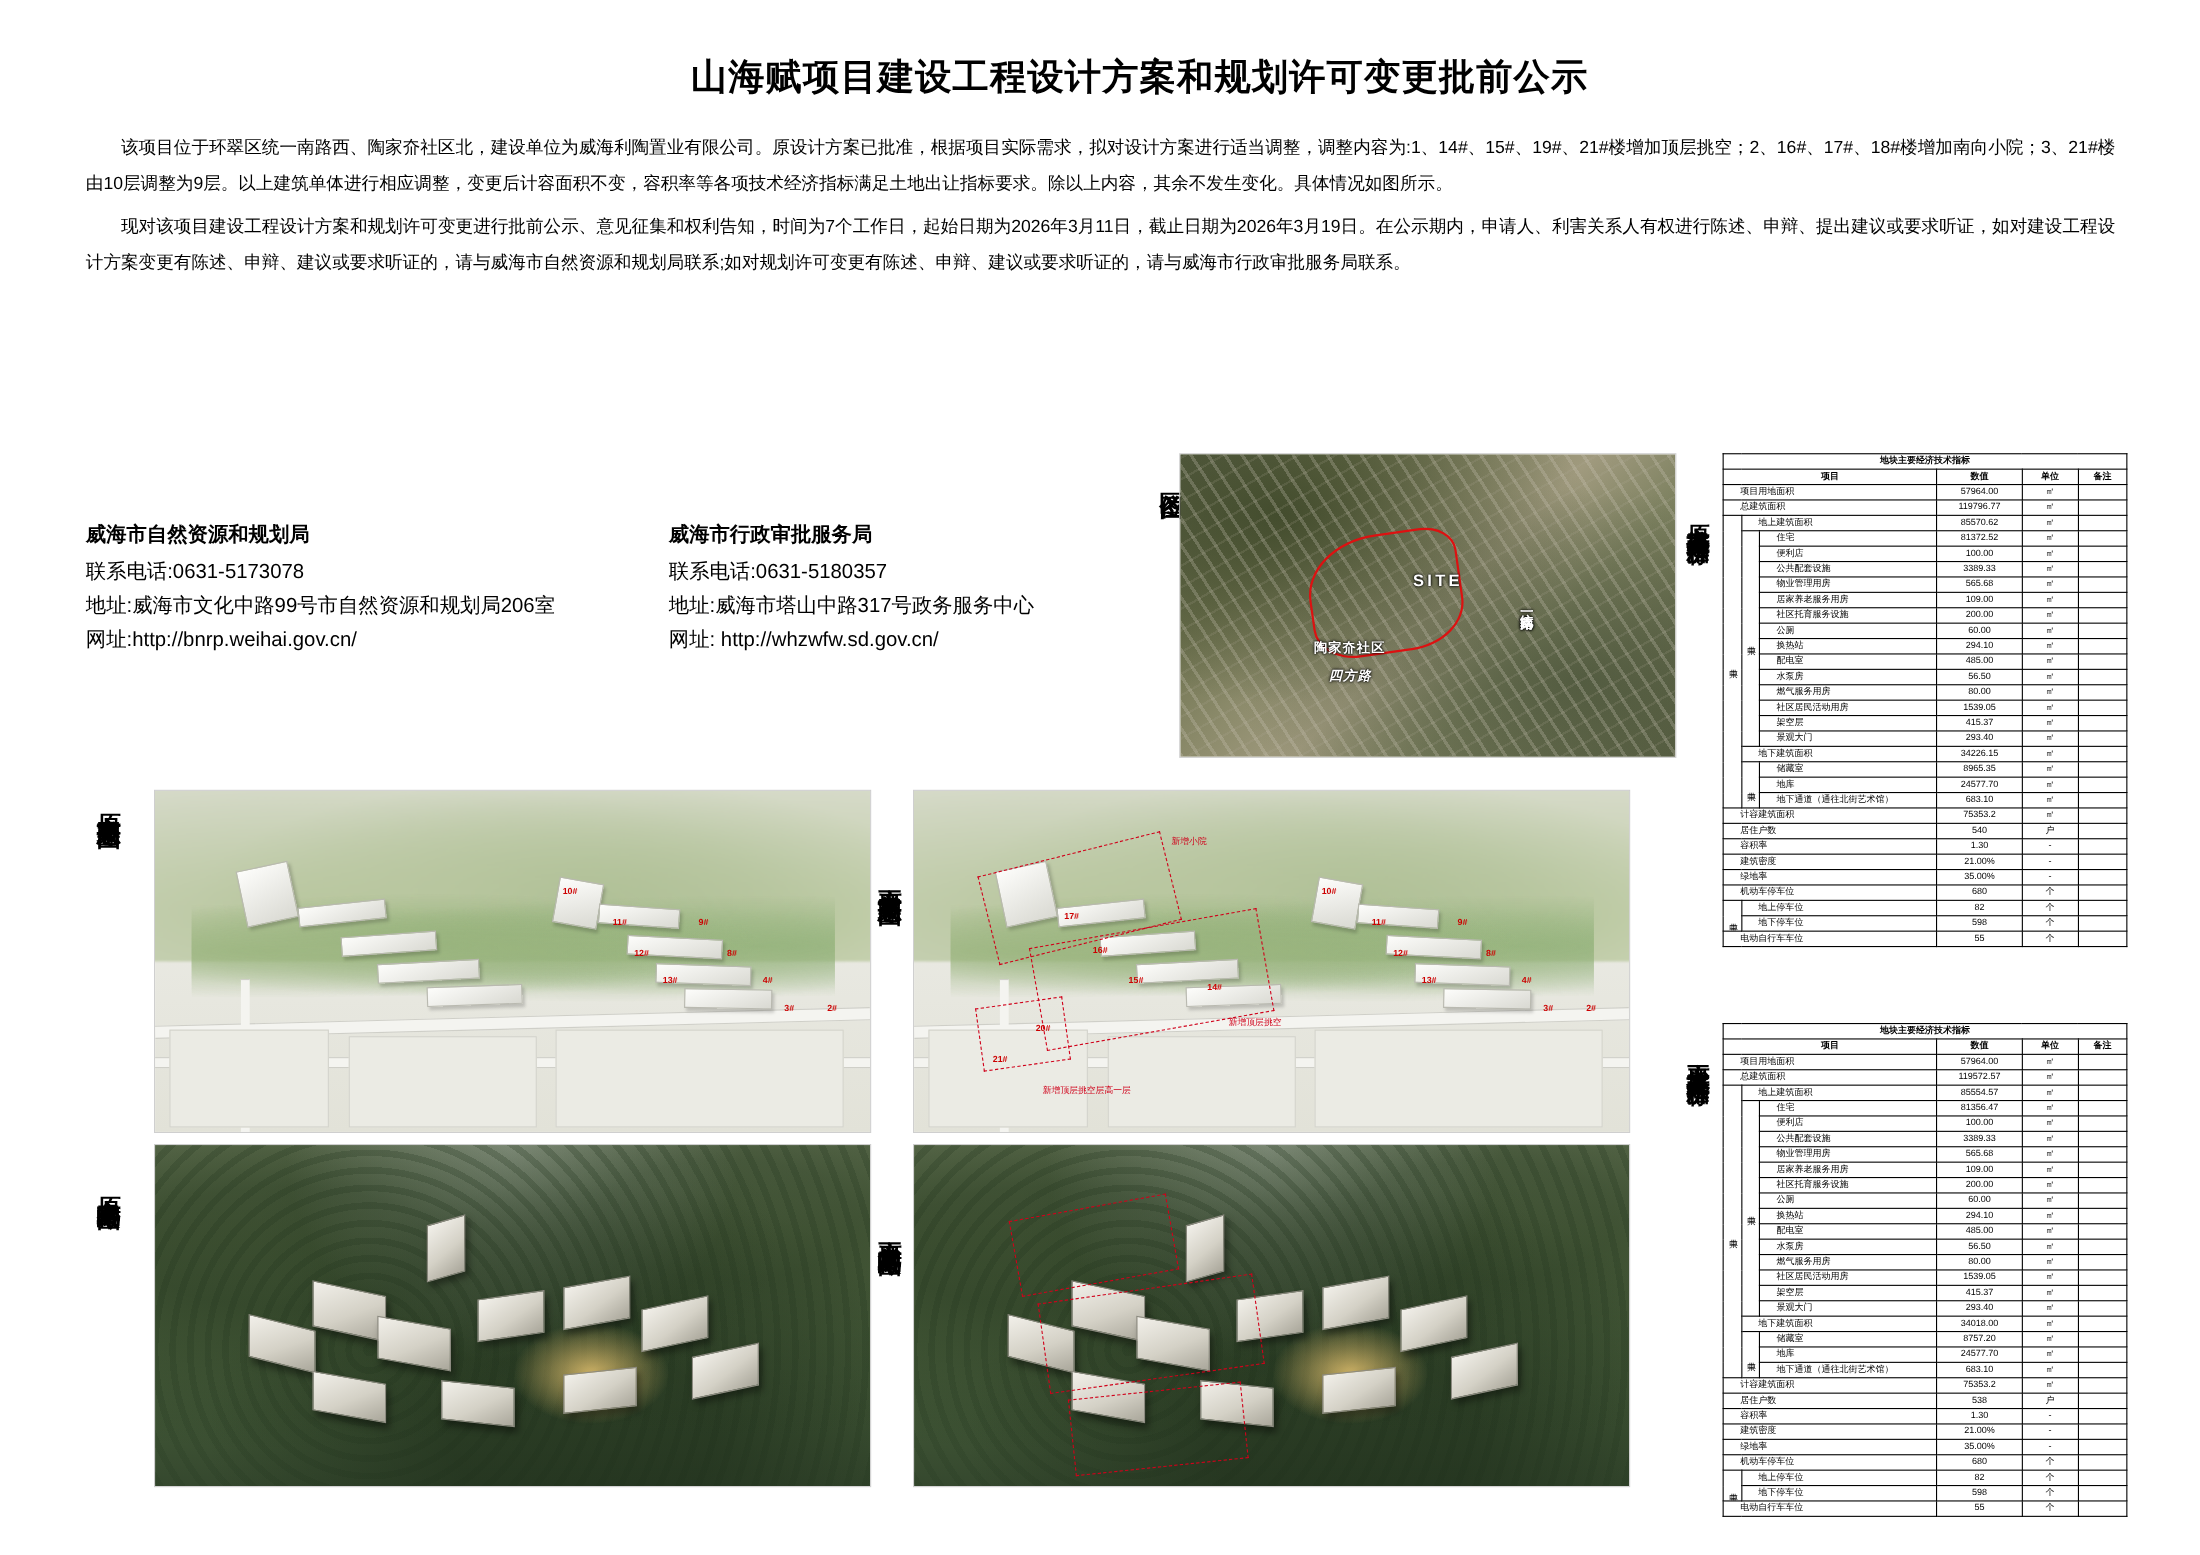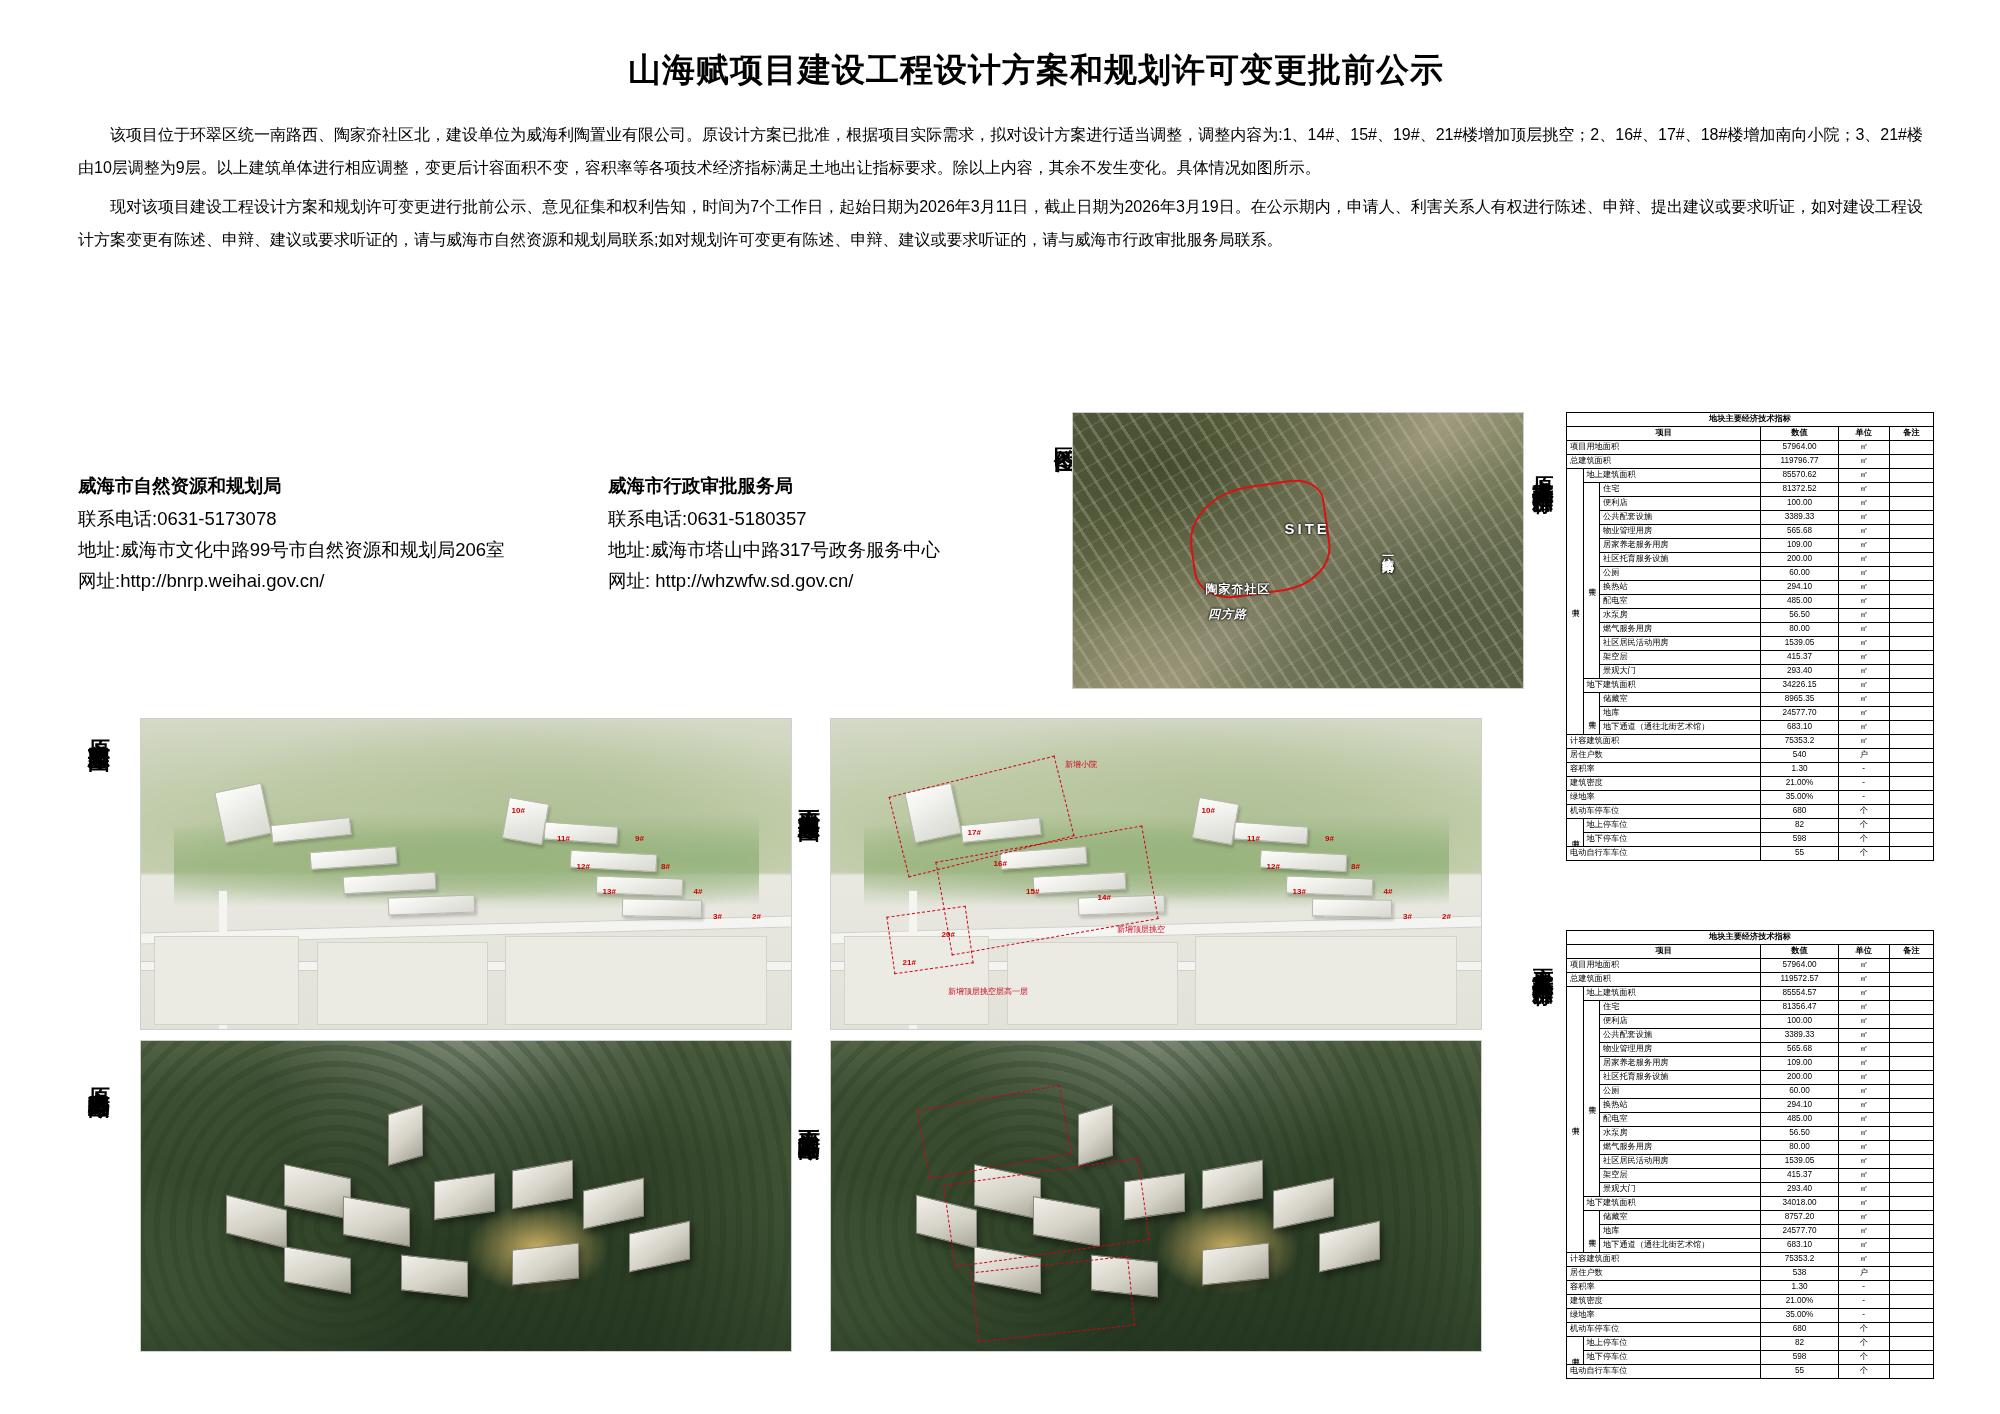--- a/index.html
+++ b/index.html
@@ -108,21 +108,21 @@
     transform: rotate(-8deg);
     z-index: 3;
   }
   .map-txt {
     position: absolute; z-index: 4;
     color: #fff; font-size: 12px; font-weight: bold;
     text-shadow: 0 0 3px #000, 0 0 2px #000;
     letter-spacing: 1px;
   }
   .map-txt.site { left: 47%; top: 39%; font-size: 15px; letter-spacing: 3px;}
-  .map-txt.tjq { left: 27%; top: 61%; margin-left: 11px; }
+  .map-txt.tjq { left: 27%; top: 61%; }
   .map-txt.sfl { left: 30%; top: 70%; font-style: italic; }
   .map-txt.tyl { left: 68%; top: 49%; writing-mode: vertical-rl; }
 
   
   .plan {
     width: 100%; height: 100%;
     position: relative;
     background: linear-gradient(180deg,#efeee9 0%,#e9e9e2 45%,#e2e2d8 100%);
   }
   .plan .hill {
@@ -226,21 +226,21 @@
   }
   table.tech td {
     border: 1px solid #000;
     padding: 1px 2px;
     height: 11px;
     text-align: center;
     vertical-align: middle;
     white-space: nowrap;
     overflow: hidden;
   }
-  table.tech td.lbl { text-align: left; padding-left: 3px; }
+  table.tech td.lbl { text-align: left; padding-left: 15px; }
   table.tech td.head { font-weight: bold; }
   table.tech .vert {
     writing-mode: vertical-rl;
     text-orientation: upright;
     letter-spacing: 0;
     font-size: 8px;
     padding: 0;
   }
   .col-item { width: 44%; }
   .col-val  { width: 21%; }

